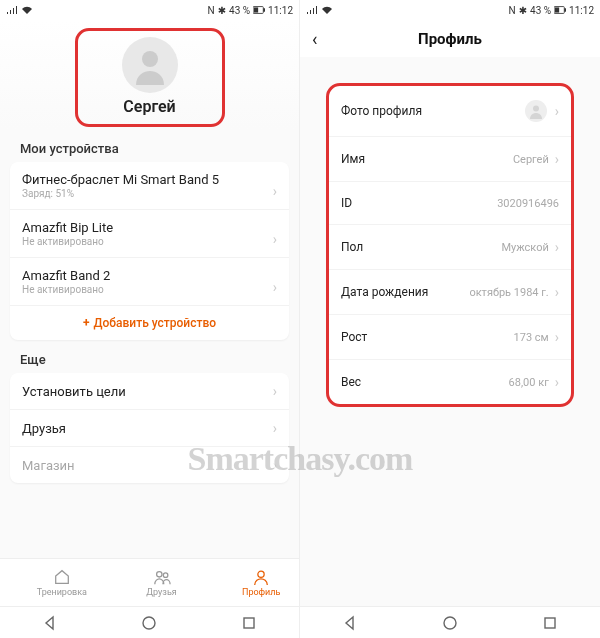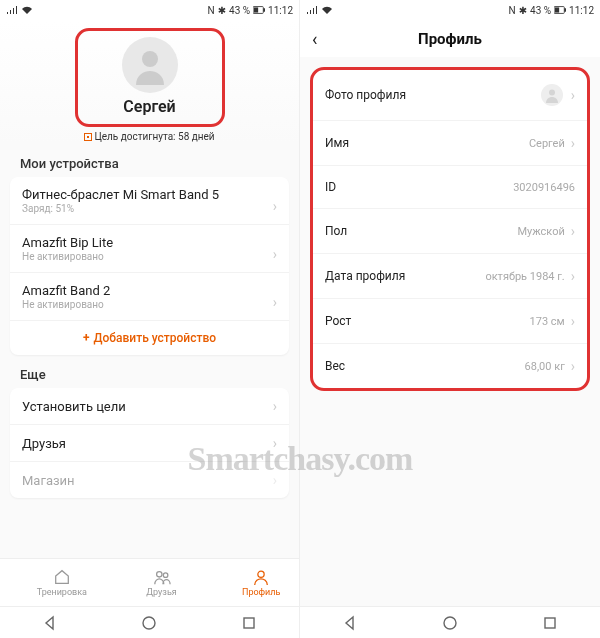--- a/index.html
+++ b/index.html
@@ -137,21 +137,21 @@
     display: flex;
     align-items: center;
     padding: 8px 12px;
     background: #fff;
   }
   .titlebar .back { font-size: 18px; color: #222; width: 20px; }
   .titlebar .title { flex: 1; text-align: center; font-size: 15px; font-weight: 700; color: #111; margin-left: -20px; }
   .profile-list {
     border: 3px solid #e03232;
     border-radius: 14px;
-    margin: 10px;
+    margin: 26px;
     background: #fff;
     overflow: hidden;
   }
   .prow {
     display: flex;
     align-items: center;
     justify-content: space-between;
     padding: 14px 12px;
     border-bottom: 1px solid #f2f2f2;
   }
@@ -210,23 +210,20 @@
       <div class="header-profile">
         <div class="avatar-box">
           <div class="avatar">
             <svg viewBox="0 0 40 40">
                 <circle cx="20" cy="14" r="8"></circle>
                 <path d="M6 40c0-10 8-14 14-14s14 4 14 14z"></path>
               </svg>
           </div>
           <div class="username">Сергей</div>
         </div>
-        <div class="goal">
-          <span class="goal-icon"></span><span>Цель достигнута: 58 дней</span>
-        </div>
       </div>
 
       <div class="section-title">Мои устройства</div>
       <div class="card">
         <div class="row">
           <div class="row-main">
             <div class="row-title">Фитнес-браслет Mi Smart Band 5</div>
             <div class="row-sub">Заряд: 51%</div>
           </div>
           <span class="chev">›</span>
@@ -359,21 +356,21 @@
           </span>
       </div>
       <div class="prow">
         <span class="plabel">Пол</span>
         <span class="pval">
             <span>Мужской</span>
             <span class="chev">›</span>
           </span>
       </div>
       <div class="prow">
-        <span class="plabel">Дата профиля</span>
+        <span class="plabel">Дата рождения</span>
         <span class="pval">
             <span>октябрь 1984 г.</span>
             <span class="chev">›</span>
           </span>
       </div>
       <div class="prow">
         <span class="plabel">Рост</span>
         <span class="pval">
             <span>173 см</span>
             <span class="chev">›</span>

